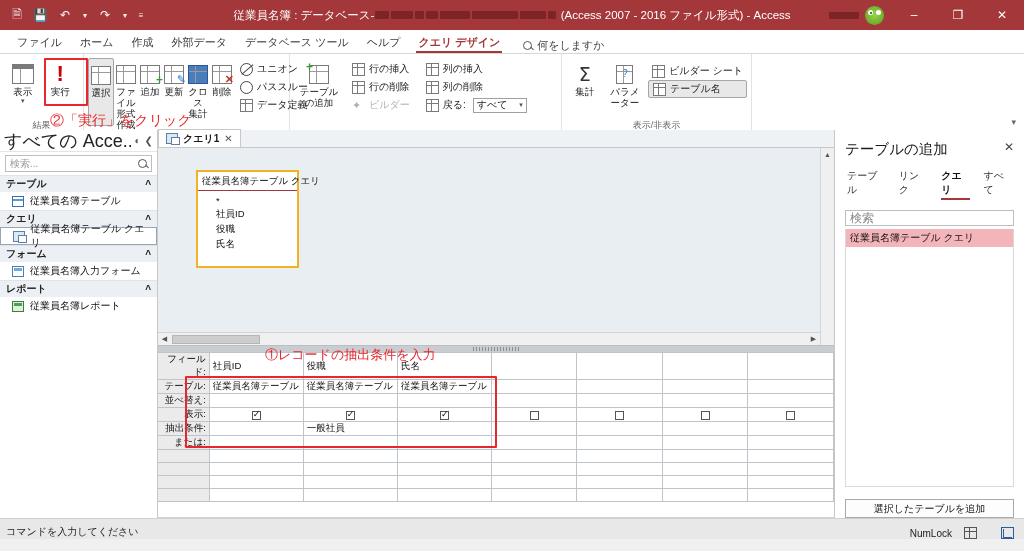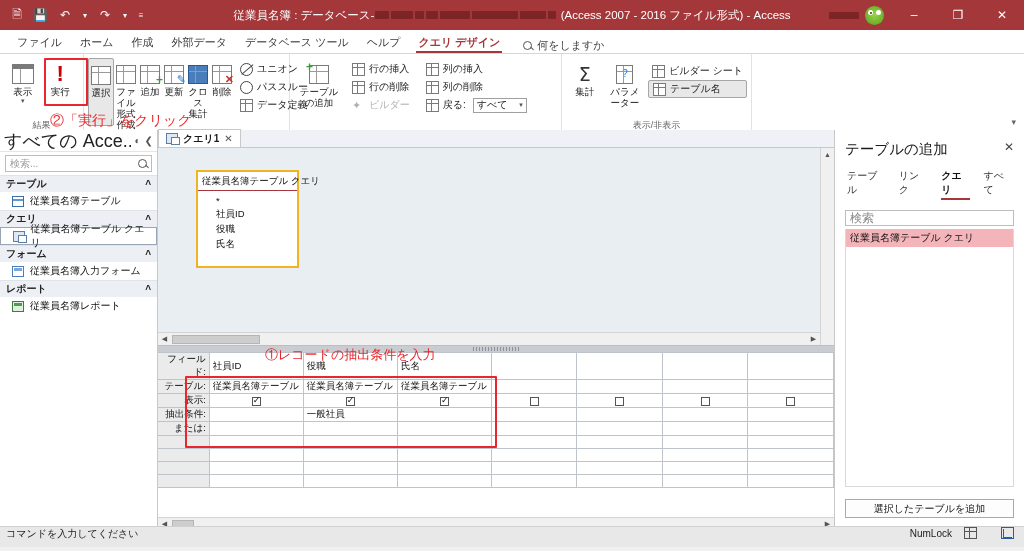--- a/index.html
+++ b/index.html
@@ -281,22 +281,22 @@
     background:#f3b5b9; font-size:10px; color:#111; padding:2px 4px;
   }
   .tp-addbtn{
     position:absolute; left:10px; right:10px; bottom:12px; height:19px;
     border:1px solid #a9a9a9; background:#fdfdfd; font-size:10px; color:#111;
     display:flex; align-items:center; justify-content:center;
   }
 
   
   .statusbar{
-    position:absolute; left:0; right:0; bottom:4px; height:21px; background:#e8e8e8;
-    border-top:1px solid #cfcfcf; display:flex; align-items:flex-start; font-size:10px; color:#222;
+    position:absolute; left:0; right:0; bottom:12px; height:21px; background:#e8e8e8;
+    border-top:1px solid #cfcfcf; display:flex; align-items:flex-end; font-size:10px; color:#222;
   }
   .sb-left{ padding-left:6px; flex:1; }
   .sb-right{ display:flex; align-items:center; gap:12px; padding-right:10px; }
   .sb-ic{ width:13px;height:12px; border:1px solid #555; position:relative; }
   .sb-ic:before{content:"";position:absolute;left:0;right:0;top:3px;height:1px;background:#555;}
   .sb-ic:after{content:"";position:absolute;top:0;bottom:0;left:4px;width:1px;background:#555;}
   .sb-ic2{ width:13px;height:12px; border:1px solid #2a5d9e; position:relative; }
   .sb-ic2:after{content:"";position:absolute;left:1px;top:1px;width:8px;height:8px;border-left:1px solid #2a5d9e;
     border-bottom:1px solid #2a5d9e; transform:rotate(0deg);}
 </style>
@@ -624,20 +624,30 @@
             <td class="qbe-rowlabel">テーブル:</td>
             <td class="qbe-cell">従業員名簿テーブル</td>
             <td class="qbe-cell">従業員名簿テーブル</td>
             <td class="qbe-cell">従業員名簿テーブル</td>
             <td class="qbe-cell"></td>
             <td class="qbe-cell"></td>
             <td class="qbe-cell"></td>
             <td class="qbe-cell"></td>
           </tr>
           <tr>
+            <td class="qbe-rowlabel">並べ替え:</td>
+            <td class="qbe-cell"></td>
+            <td class="qbe-cell"></td>
+            <td class="qbe-cell"></td>
+            <td class="qbe-cell"></td>
+            <td class="qbe-cell"></td>
+            <td class="qbe-cell"></td>
+            <td class="qbe-cell"></td>
+          </tr>
+          <tr>
             <td class="qbe-rowlabel">表示:</td>
             <td class="qbe-check"><span class="cbox checked"></span></td>
             <td class="qbe-check"><span class="cbox checked"></span></td>
             <td class="qbe-check"><span class="cbox checked"></span></td>
             <td class="qbe-check"><span class="cbox"></span></td>
             <td class="qbe-check"><span class="cbox"></span></td>
             <td class="qbe-check"><span class="cbox"></span></td>
             <td class="qbe-check"><span class="cbox"></span></td>
           </tr>
           <tr>

